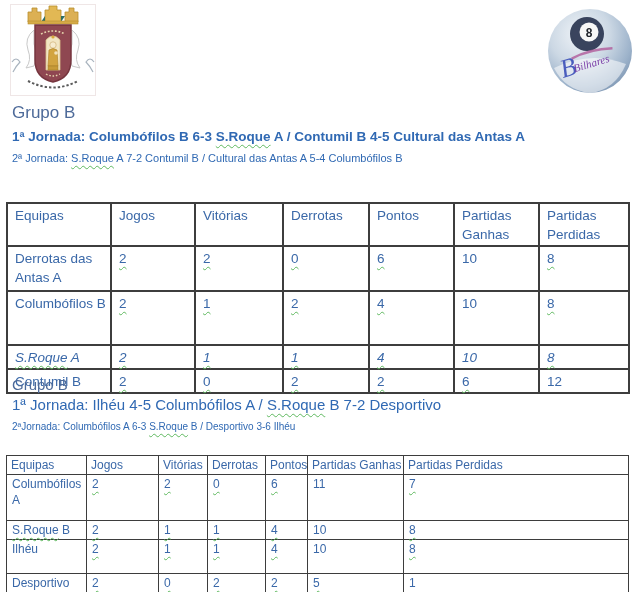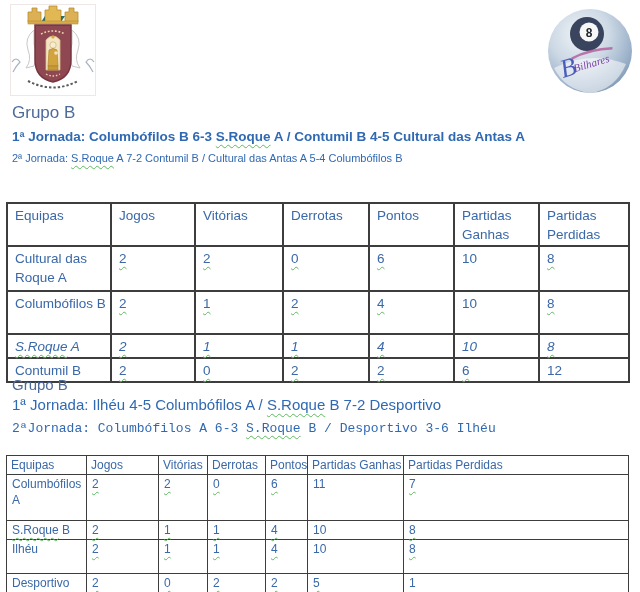--- a/index.html
+++ b/index.html
@@ -10,35 +10,35 @@
   .crest{position:absolute;left:10px;top:4px;}
   .ball{position:absolute;left:545px;top:6px;}
 
   
   .title1{position:absolute;left:12px;top:103px;font-size:17px;color:#4d6a99;}
   .pline{position:absolute;left:12px;color:#3069b3;white-space:nowrap;}
   .p1a{top:129px;font-size:13.5px;font-weight:bold;}
   .p1b{top:152px;font-size:11px;}
   .title2{position:absolute;left:12px;top:376px;font-size:15px;color:#4d6a99;}
   .p2a{top:396px;font-size:15px;}
-  .p2b{top:421px;font-size:13px;font-family:Liberation Mono, monospace;}
+  .p2b{top:421px;font-size:10px;}
 
   
   table{border-collapse:collapse;table-layout:fixed;position:absolute;left:6px;width:622px;}
   th,td{border:2px solid #3d3d3d;vertical-align:top;text-align:left;
         font-weight:normal;color:#3a68a8;overflow:visible;}
   .t1{top:202px;font-size:13.5px;}
   .t1 th,.t1 td{padding:2px 2px 1px 7px;line-height:19px;}
   .t1 col:nth-child(1){width:104px;} .t1 col:nth-child(2){width:84px;}
   .t1 col:nth-child(3){width:88px;}  .t1 col:nth-child(4){width:86px;}
   .t1 col:nth-child(5){width:85px;}  .t1 col:nth-child(6){width:85px;}
   .t1 col:nth-child(7){width:90px;}
   .t1 thead tr{height:38px;}
   .t1 tbody tr:nth-child(1){height:45px;}
-  .t1 tbody tr:nth-child(2){height:43px;}
+  .t1 tbody tr:nth-child(2){height:54px;}
   .t1 tbody tr:nth-child(3){height:22px;font-style:italic;}
   .t1 tbody tr:nth-child(4){height:21px;}
 
   .t2{top:455px;font-size:12px;}
   .t2 th,.t2 td{border-width:1.5px;padding:1px 2px 1px 5px;line-height:16px;}
   .t2 th{white-space:nowrap;padding-left:4px;}
   .t2 col:nth-child(1){width:80px;} .t2 col:nth-child(2){width:72px;}
   .t2 col:nth-child(3){width:49px;} .t2 col:nth-child(4){width:58px;}
   .t2 col:nth-child(5){width:42px;} .t2 col:nth-child(6){width:96px;}
   .t2 col:nth-child(7){width:225px;}
@@ -134,21 +134,21 @@
           <th>Jogos</th>
           <th>Vitórias</th>
           <th>Derrotas</th>
           <th>Pontos</th>
           <th>Partidas Ganhas</th>
           <th>Partidas Perdidas</th>
         </tr>
       </thead>
     <tbody>
         <tr>
-          <td>Cultural das Roque A</td>
+          <td>Derrotas das Antas A</td>
           <td><span class="sq">2</span></td>
           <td><span class="sq">2</span></td>
           <td><span class="sq">0</span></td>
           <td><span class="sq">6</span></td>
           <td>10</td>
           <td><span class="sq">8</span></td>
         </tr>
         <tr>
           <td>Columbófilos B</td>
           <td><span class="sq">2</span></td>

